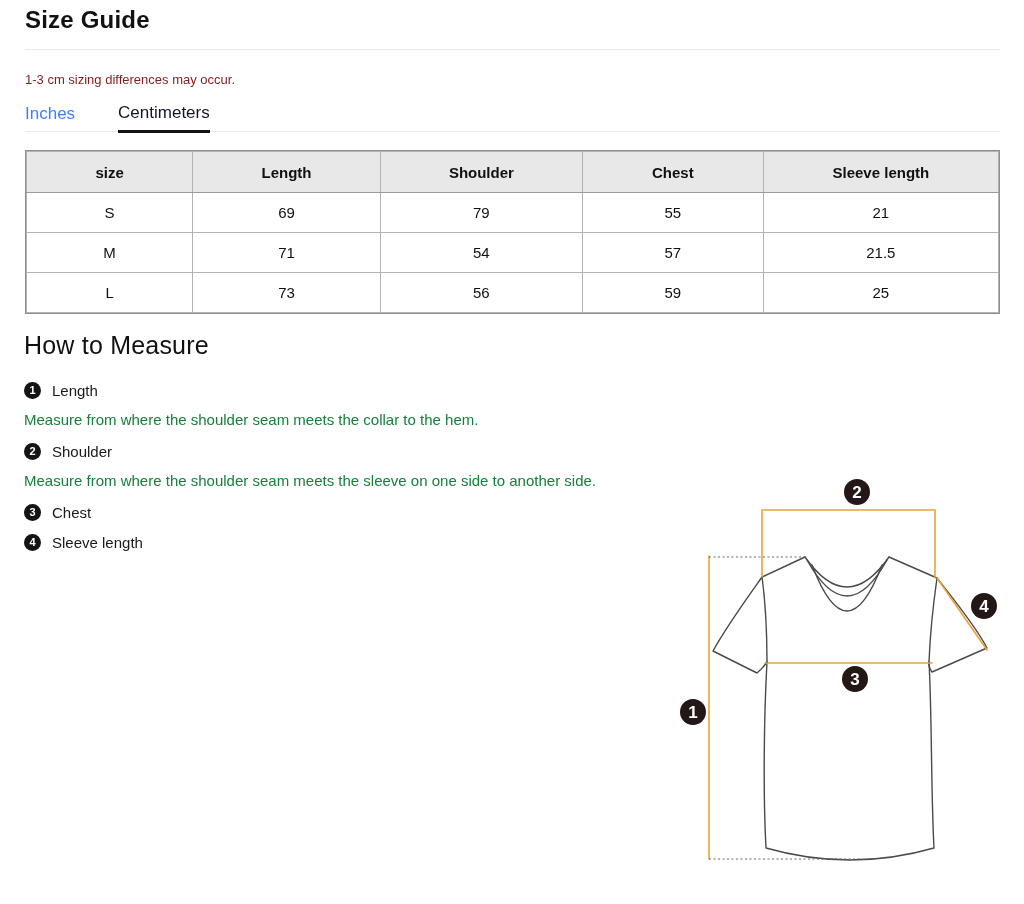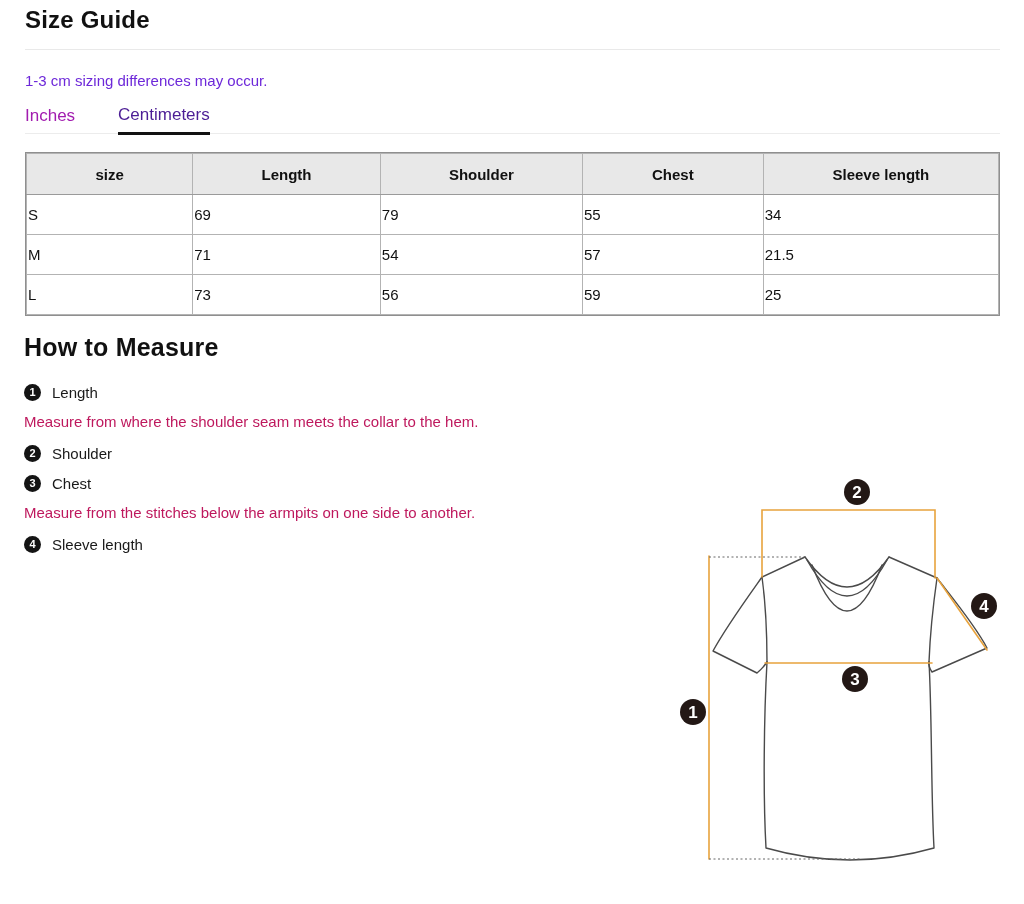--- a/index.html
+++ b/index.html
@@ -19,52 +19,53 @@
     letter-spacing: 0.2px;
   }
   .rule {
     width: 975px; height: 1px;
     margin-left: 25px;
     background: #e9e9e9;
   }
   .rule-top { margin-top: 15px; }
   .sizing-note {
     margin: 22px 0 0 25px;
-    font-size: 15px;
-    color: #6d28d9;
+    font-size: 13px;
+    color: #7f1d1d;
   }
   .tabs {
     margin: 17px 0 0 25px;
     width: 975px;
     border-bottom: 1px solid #ececec;
     line-height: 1;
   }
   .tab {
     display: inline-block;
     font-size: 17px;
     padding-bottom: 9px;
     cursor: pointer;
     vertical-align: bottom;
   }
-  .tab.inactive { color: #a21caf; margin-right: 43px; }
+  .tab.inactive { color: #3b82f6; margin-right: 43px; }
   .tab.active {
-    color: #4c1d95;
+    color: #0f172a;
     font-weight: 500;
     border-bottom: 3px solid #111;
     margin-bottom: -2px;
   }
   .table-wrap {
     margin: 18px 0 0 25px;
     width: 975px;
     border: 1px solid #8f8f8f;
   }
   table.size-table {
     width: 100%;
     border-collapse: collapse;
     font-size: 15px;
+    text-align: center;
   }
   .size-table th {
     background: #e8e8e8;
     font-weight: 700;
     height: 41px;
     border: 1px solid #b3b3b3;
     border-bottom-color: #9a9a9a;
   }
   .size-table td {
     height: 40px;
@@ -72,21 +73,21 @@
     background: #fff;
   }
   .col-size { width: 17.1%; }
   .col-length { width: 19.3%; }
   .col-shoulder { width: 20.8%; }
   .col-chest { width: 18.6%; }
   .col-sleeve { width: 24.2%; }
   .htm-heading {
     margin: 17px 0 0 24px;
     font-size: 25px;
-    font-weight: 700;
+    font-weight: 400;
     letter-spacing: 0.2px;
   }
   .measure-list {
     margin: 21px 0 0 24px;
     width: 660px;
   }
   .mi-head {
     display: flex;
     align-items: center;
     gap: 11px;
@@ -105,21 +106,21 @@
     justify-content: center;
     flex: 0 0 auto;
   }
   .mi-label {
     font-size: 15px;
     font-weight: 500;
     color: #1a1a1a;
   }
   .mi-desc {
     font-size: 15px;
-    color: #be185d;
+    color: #15803d;
     height: 18px;
     margin-bottom: 13px;
     white-space: nowrap;
   }
   .diagram {
     position: absolute;
     left: 660px;
     top: 460px;
     width: 364px;
     height: 444px;
@@ -154,21 +155,21 @@
         <th class="col-chest">Chest</th>
         <th class="col-sleeve">Sleeve length</th>
       </tr>
     </thead>
     <tbody>
       <tr>
         <td>S</td>
         <td>69</td>
         <td>79</td>
         <td>55</td>
-        <td>34</td>
+        <td>21</td>
       </tr>
       <tr>
         <td>M</td>
         <td>71</td>
         <td>54</td>
         <td>57</td>
         <td>21.5</td>
       </tr>
       <tr>
         <td>L</td>
@@ -187,26 +188,26 @@
   <div class="mi-head">
     <span class="badge">1</span>
     <span class="mi-label">Length</span>
   </div>
   <div class="mi-desc">Measure from where the shoulder seam meets the collar to the hem.</div>
 
   <div class="mi-head">
     <span class="badge">2</span>
     <span class="mi-label">Shoulder</span>
   </div>
+  <div class="mi-desc">Measure from where the shoulder seam meets the sleeve on one side to another side.</div>
 
   <div class="mi-head">
     <span class="badge">3</span>
     <span class="mi-label">Chest</span>
   </div>
-  <div class="mi-desc">Measure from the stitches below the armpits on one side to another.</div>
 
   <div class="mi-head">
     <span class="badge">4</span>
     <span class="mi-label">Sleeve length</span>
   </div>
 </div>
 
 <svg class="diagram" viewBox="0 0 364 444" xmlns="http://www.w3.org/2000/svg">
 
   <g stroke="#4a4a4a" stroke-width="1.4" fill="none" stroke-linecap="round" stroke-linejoin="round">

